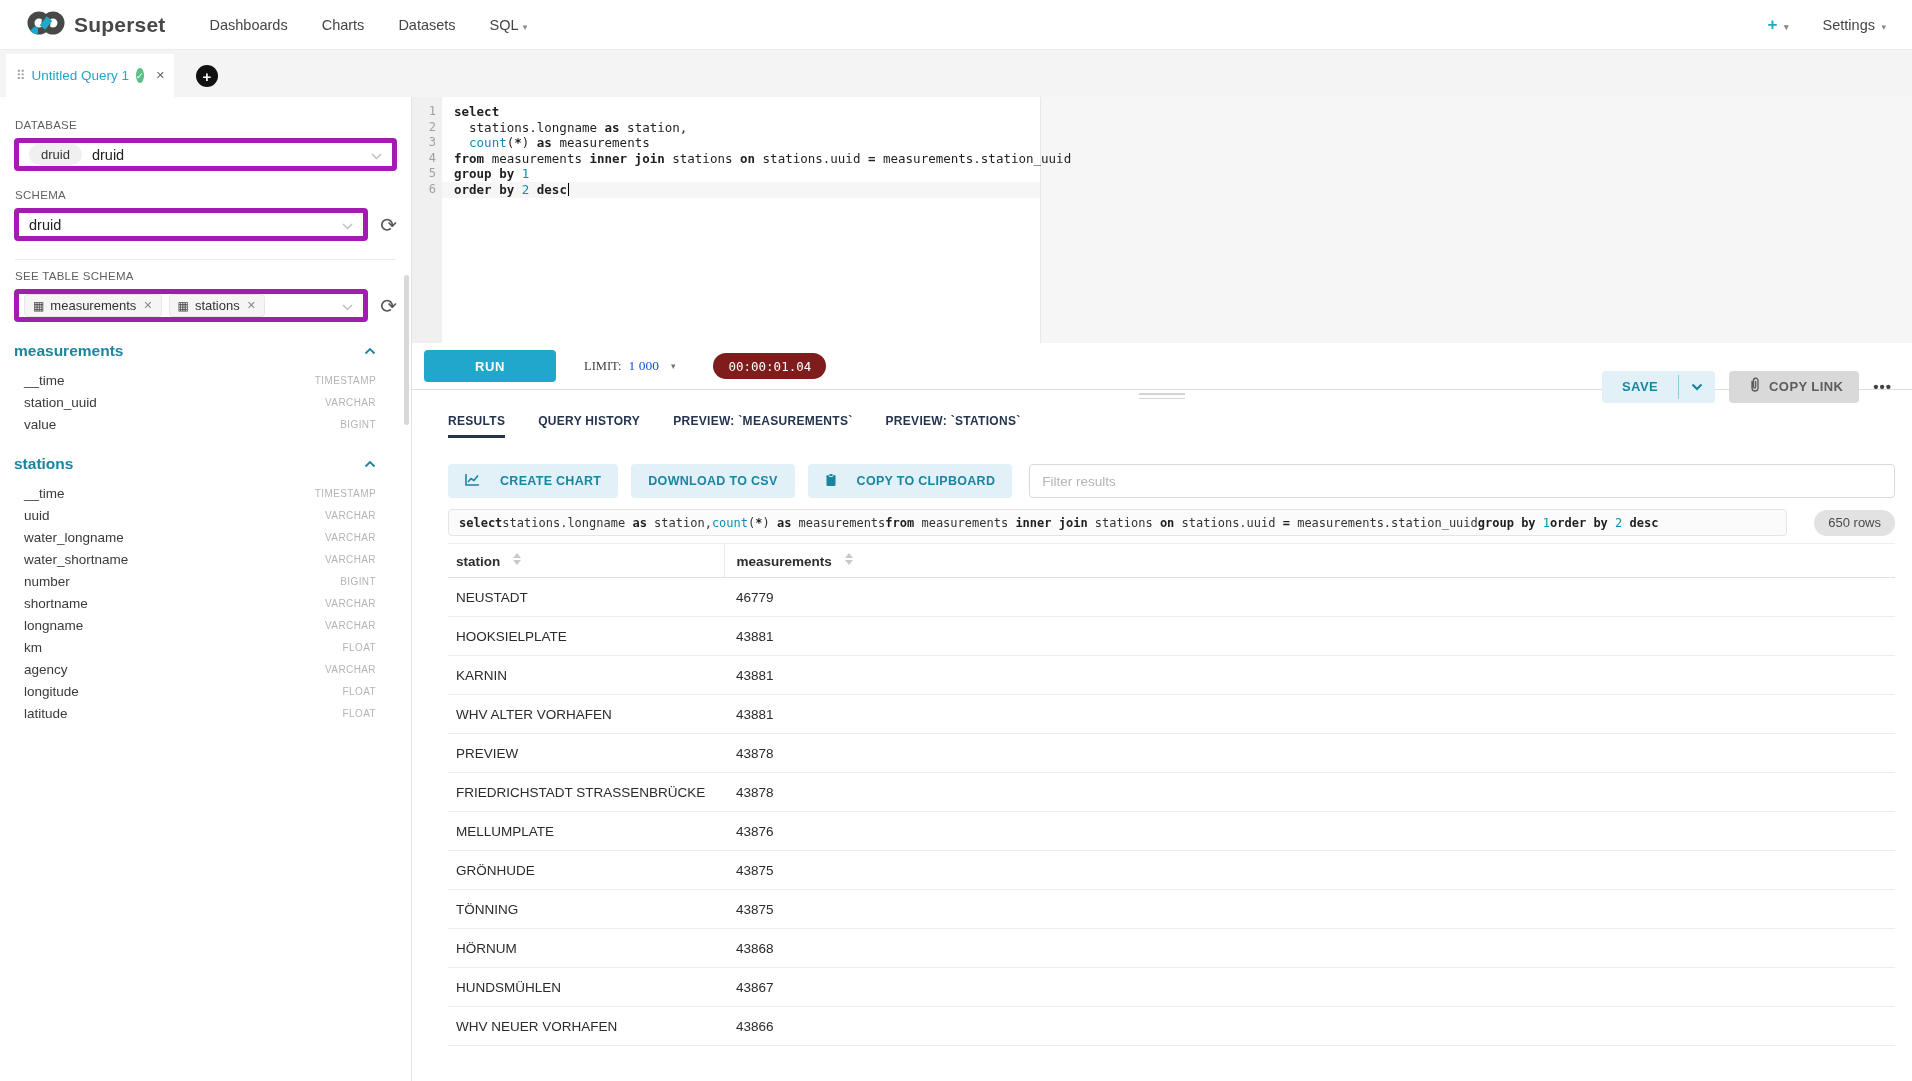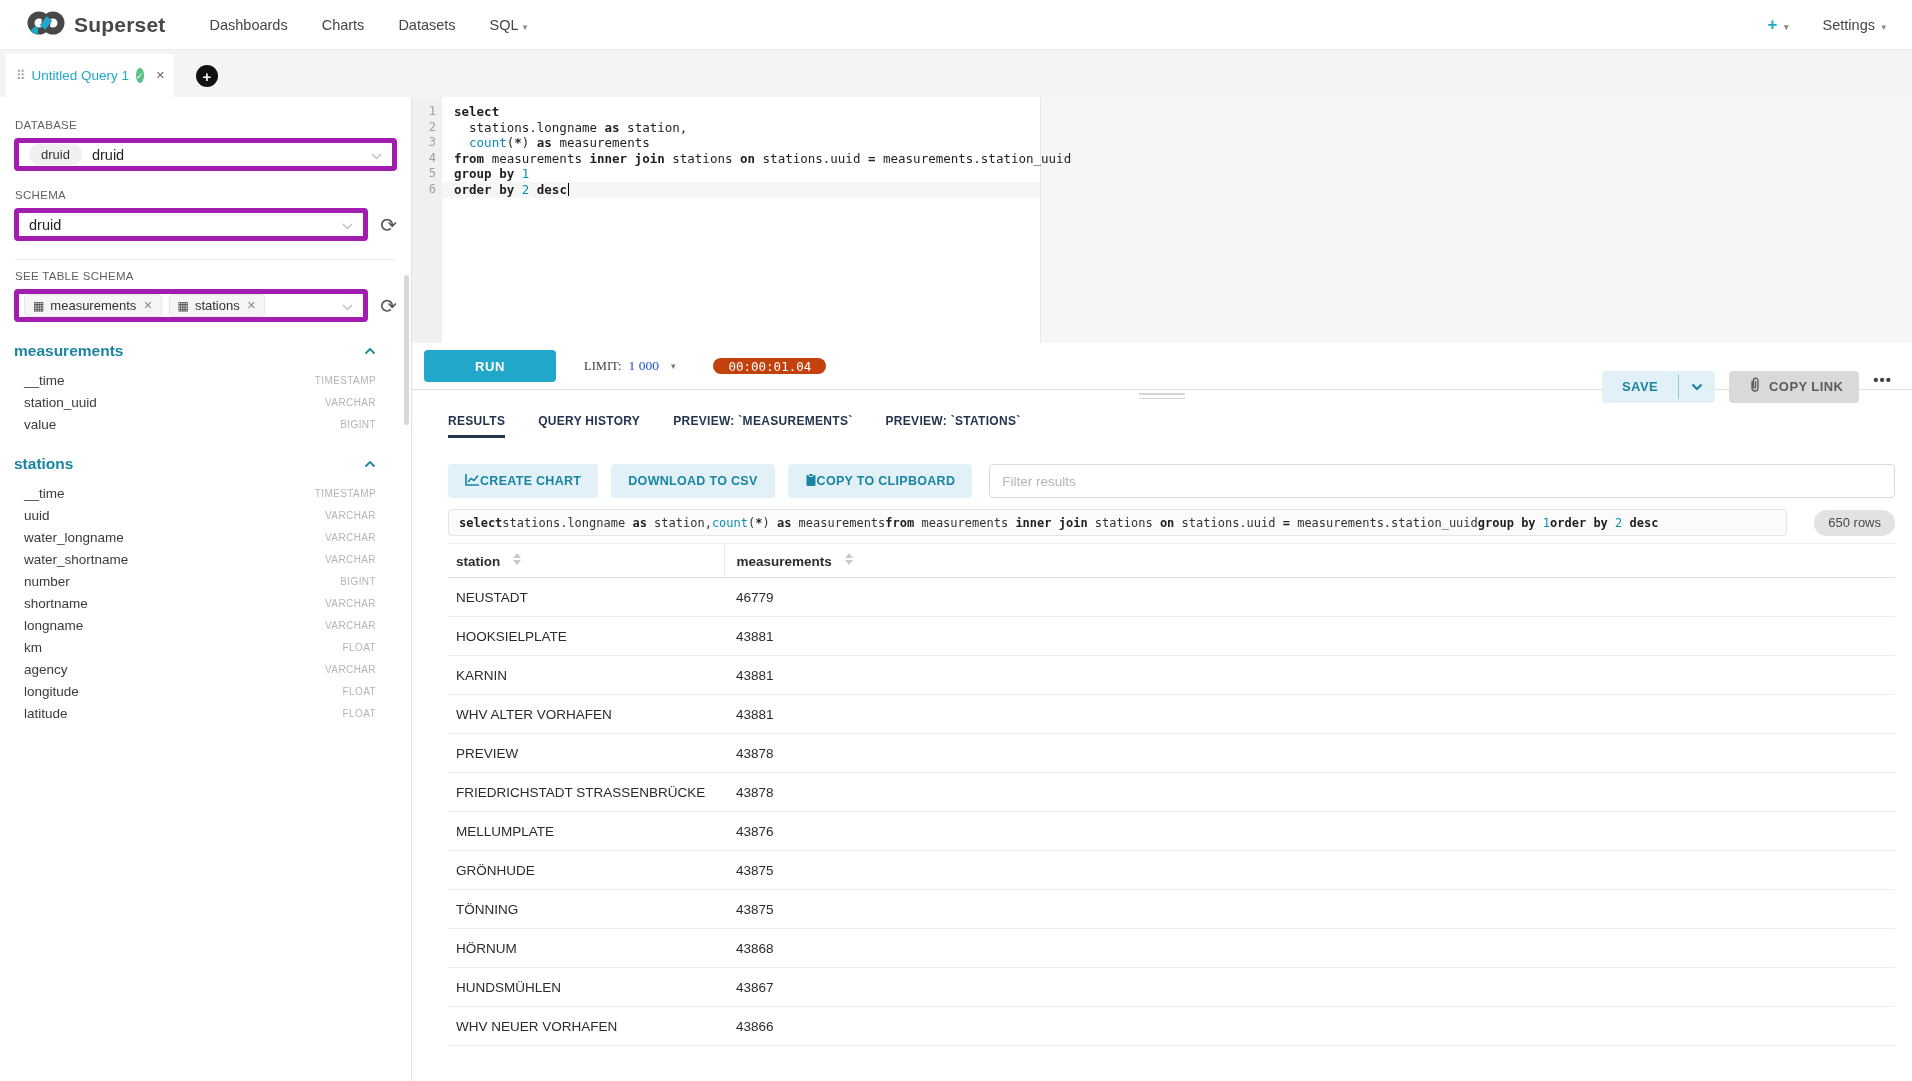--- a/index.html
+++ b/index.html
@@ -82,24 +82,24 @@
     background:rgba(0,0,0,0.035); z-index:0; }
 
   
   .ed-toolbar { height:47px; border-bottom:1px solid #dedede; display:flex;
     align-items:center; padding:0 20px 0 12px; }
   .run-btn { width:132px; height:32px; background:#20a7c9; border:none; border-radius:4px;
     color:#fff; font-weight:bold; font-size:13px; letter-spacing:.6px; cursor:pointer; }
   .limit-wrap { display:flex; align-items:center; margin-left:28px; font-size:12.5px; color:#3f3f3f;font-family:Liberation Serif, serif; }
   .limit-value { margin-left:7px; font-size:13.5px; color:#1d4ed8; }
   .limit-caret { font-size:9px; color:#777; margin-left:12px; }
-  .timer-pill { margin-left:38px; background:#c2410c; border-radius:14px; height:16px;
+  .timer-pill { margin-left:38px; background:#7f1d1d; border-radius:14px; height:26px;
     display:flex; align-items:center; padding:0 15px;
     font:12.5px "DejaVu Sans Mono", monospace; color:#fff; }
-  .tb-right { margin-left:auto; display:flex; align-items:flex-start;margin-top:41px; }
+  .tb-right { margin-left:auto; display:flex; align-items:center;margin-top:41px; }
   .save-btn { display:flex; height:32px; background:#e1f1f7; border-radius:4px; overflow:hidden; cursor:pointer; }
   .save-main { padding:0 20px; display:flex; align-items:center; color:#1985a0;
     font-weight:bold; font-size:13px; letter-spacing:.4px; }
   .save-sep { width:1px; background:#8fc8da; margin:4px 0; }
   .save-caret { width:36px; display:flex; align-items:center; justify-content:center; }
   .copylink-btn { display:flex; align-items:center; gap:9px; height:32px; background:#d9d9d9;
     border-radius:4px; padding:0 16px; margin-left:14px; color:#5c5c5c;
     font-weight:bold; font-size:13px; letter-spacing:.4px; cursor:pointer; }
   .more-btn { margin-left:14px; color:#444; font-size:15px; font-weight:bold;
     letter-spacing:1px; cursor:pointer; }
@@ -111,21 +111,21 @@
   .south { flex:1; padding:2px 17px 0 4px; display:flex; flex-direction:column; min-height:0;margin-left:32px; }
   .res-tabs { display:flex; height:34px; }
   .res-tab { margin-right:33px; font-size:12px; font-weight:bold; color:#24344f;
     letter-spacing:.3px; display:flex; flex-direction:column; justify-content:center;
     position:relative; cursor:pointer; }
   .res-tab.active::after { content:""; position:absolute; left:0; right:0; bottom:0;
     height:3px; background:#24344f; }
   .actions-row { display:flex; align-items:center; margin-top:26px; }
   .act-btn { height:34px; background:#e2f1f7; border:none; border-radius:4px; color:#1985a0;
     font-family:"Liberation Sans",sans-serif; font-weight:bold; font-size:12.5px; letter-spacing:.3px;
-    padding:0 17px; margin-right:13px; display:flex; align-items:center; gap:0; cursor:pointer; }
+    padding:0 17px; margin-right:13px; display:flex; align-items:center; gap:20px; cursor:pointer; }
   .filter-input { flex:1; height:34px; border:1px solid #d9d9d9; border-radius:4px;
     padding:0 12px; font-size:13.5px; color:#333; margin-left:4px; outline:none; }
   .filter-input::placeholder { color:#b5b5b5; }
   .query-row { display:flex; align-items:center; margin-top:11px; }
   .query-box { flex:1; background:#fbfbfb; border:1px solid #e4e4e4; border-radius:4px;
     height:27px; display:flex; align-items:center; padding:0 10px;
     font:12px "DejaVu Sans Mono", monospace; color:#333; white-space:pre; overflow:hidden; }
   .rows-badge { margin-left:27px; background:#e2e2e2; border-radius:14px; height:26px;
     display:flex; align-items:center; padding:0 14px; font-size:13px; color:#4a4a4a; flex:none; }
 

